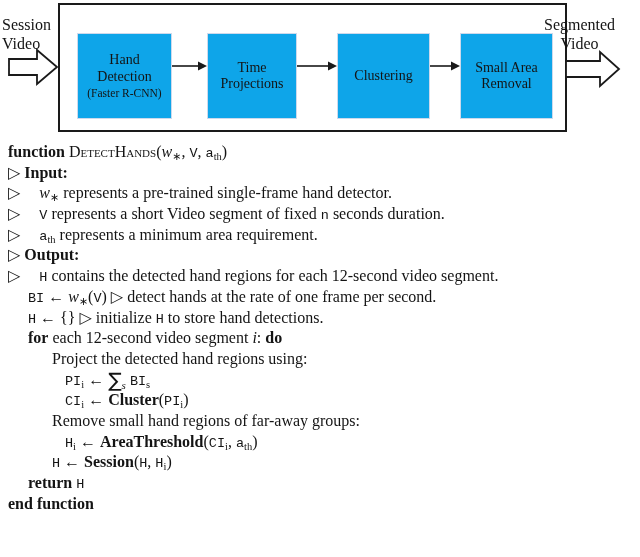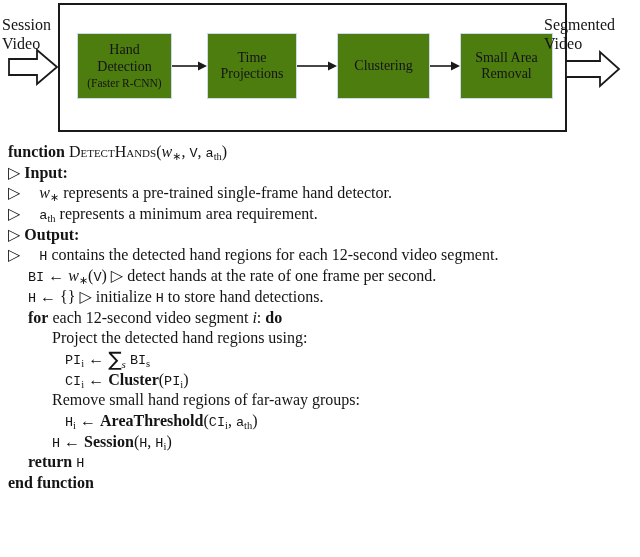--- a/index.html
+++ b/index.html
@@ -12,25 +12,25 @@
   .diagram{position:absolute;left:0;top:0;width:640px;height:140px;}
   .frame{
     position:absolute;left:58px;top:3px;width:505px;height:125px;
     border:2px solid #1a1a1a;background:#ffffff;
   }
   .io-label{
     position:absolute;font-size:16px;line-height:18.5px;
     white-space:pre-line;color:#141414;
   }
   .io-label.left{left:2px;top:16px;}
-  .io-label.right{left:544px;top:16px;}
+  .io-label.right{left:544px;top:16px;text-align:center;}
   .block-arrow{position:absolute;}
   .stage{
-    position:absolute;top:33px;height:66px;
-    background:#4d7c0f;border:1px solid #cdd9ec;box-sizing:border-box;
+    position:absolute;top:33px;height:86px;
+    background:#0ea5e9;border:1px solid #cdd9ec;box-sizing:border-box;
     display:flex;flex-direction:column;align-items:center;justify-content:center;
     text-align:center;
   }
   .stage-label{font-size:14px;line-height:16.5px;white-space:pre-line;}
   .stage-sublabel{font-size:11.5px;line-height:14px;margin-top:1px;}
   .stage-sublabel:empty{display:none;}
   .connector{position:absolute;top:60px;}
   
   .code{
     position:absolute;left:8px;top:142px;width:630px;
@@ -107,20 +107,21 @@
 
   <svg class="block-arrow" style="left:566px;top:50px;" width="55" height="38" viewBox="0 0 55 38">
     <polygon points="0,11 34,11 34,2 53,19 34,36 34,27 0,27" fill="#ffffff" stroke="#1a1a1a" stroke-width="1.8"></polygon>
   </svg>
 </div>
 
 <div class="code">
     <div class="code-line ind-0"><span class="seg-b">function </span><span class="seg-sc">DetectHands</span><span class="seg-r">(</span><span class="seg-i">w</span><span class="seg-sub">∗</span><span class="seg-r">, </span><span class="seg-m">V</span><span class="seg-r">, </span><span class="seg-m">a</span><span class="seg-msub">th</span><span class="seg-r">)</span></div>
     <div class="code-line ind-0"><span class="seg-r">▷ </span><span class="seg-b">Input:</span></div>
     <div class="code-line ind-0"><span class="seg-r">▷</span><span class="seg-gap"> </span><span class="seg-i">w</span><span class="seg-sub">∗</span><span class="seg-r"> represents a pre-trained single-frame hand detector.</span></div>
+    <div class="code-line ind-0"><span class="seg-r">▷</span><span class="seg-gap"> </span><span class="seg-m">V</span><span class="seg-r"> represents a short Video segment of fixed </span><span class="seg-m">n</span><span class="seg-r"> seconds duration.</span></div>
     <div class="code-line ind-0"><span class="seg-r">▷</span><span class="seg-gap"> </span><span class="seg-m">a</span><span class="seg-msub">th</span><span class="seg-r"> represents a minimum area requirement.</span></div>
     <div class="code-line ind-0"><span class="seg-r">▷ </span><span class="seg-b">Output:</span></div>
     <div class="code-line ind-0"><span class="seg-r">▷</span><span class="seg-gap"> </span><span class="seg-m">H</span><span class="seg-r"> contains the detected hand regions for each 12-second video segment.</span></div>
     <div class="code-line ind-1"><span class="seg-m">BI</span><span class="seg-r"> ← </span><span class="seg-i">w</span><span class="seg-sub">∗</span><span class="seg-r">(</span><span class="seg-m">V</span><span class="seg-r">) ▷ detect hands at the rate of one frame per second.</span></div>
     <div class="code-line ind-1"><span class="seg-m">H</span><span class="seg-r"> ← {} ▷ initialize </span><span class="seg-m">H</span><span class="seg-r"> to store hand detections.</span></div>
     <div class="code-line ind-1"><span class="seg-b">for</span><span class="seg-r"> each 12-second video segment </span><span class="seg-i">i</span><span class="seg-r">: </span><span class="seg-b">do</span></div>
     <div class="code-line ind-2"><span class="seg-r">Project the detected hand regions using:</span></div>
     <div class="code-line ind-3"><span class="seg-m">PI</span><span class="seg-msub">i</span><span class="seg-r"> ← </span><span class="seg-sum">∑</span><span class="seg-isub">s</span><span class="seg-r"> </span><span class="seg-m">BI</span><span class="seg-msub">s</span></div>
     <div class="code-line ind-3"><span class="seg-m">CI</span><span class="seg-msub">i</span><span class="seg-r"> ← </span><span class="seg-b">Cluster</span><span class="seg-r">(</span><span class="seg-m">PI</span><span class="seg-msub">i</span><span class="seg-r">)</span></div>
     <div class="code-line ind-2"><span class="seg-r">Remove small hand regions of far-away groups:</span></div>

